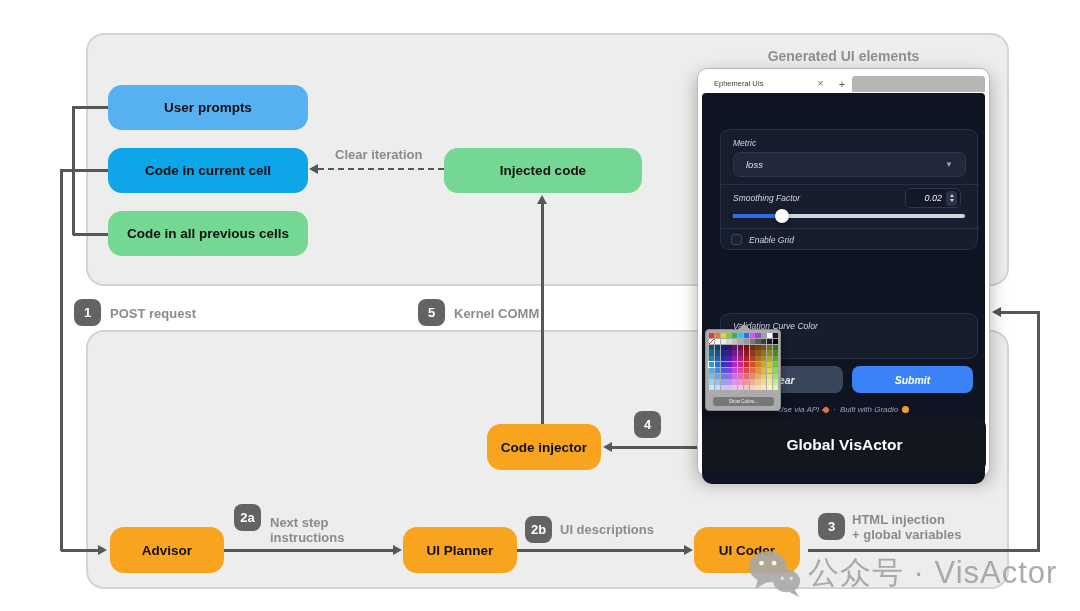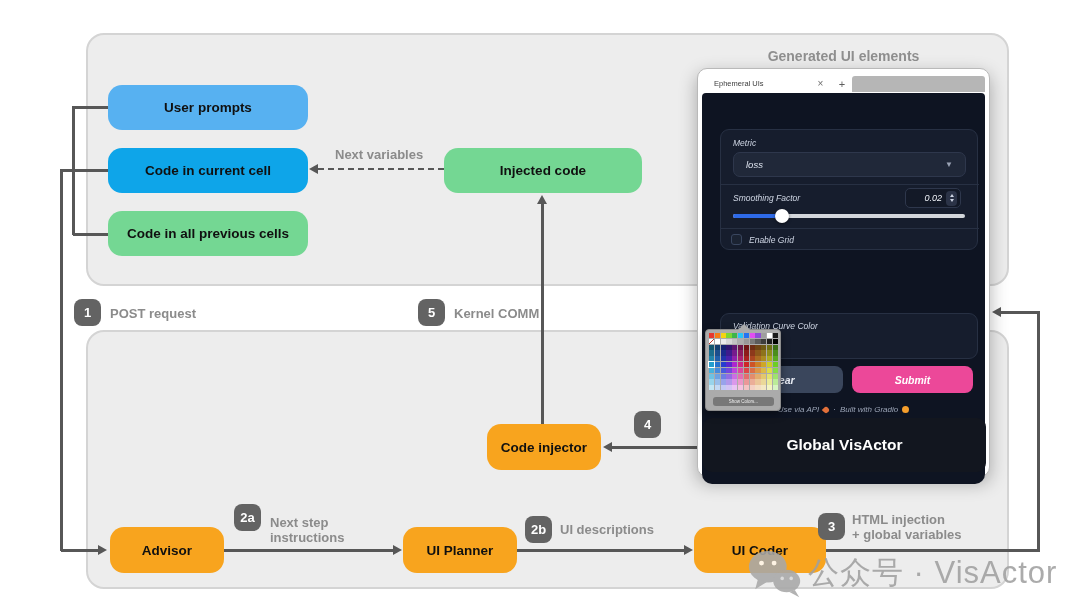--- a/index.html
+++ b/index.html
@@ -14,21 +14,21 @@
 
   
   .node{position:absolute;display:flex;align-items:center;justify-content:center;border-radius:14px;font-weight:bold;font-size:13.5px;color:#101010;z-index:3;text-align:center;}
   .n-user{left:108px;top:85px;width:200px;height:45px;}
   .n-current{left:108px;top:148px;width:200px;height:45px;}
   .n-previous{left:108px;top:211px;width:200px;height:45px;}
   .n-injected{left:444px;top:148px;width:198px;height:45px;}
   .n-injector{left:487px;top:424px;width:114px;height:46px;}
   .n-advisor{left:110px;top:527px;width:114px;height:46px;}
   .n-planner{left:403px;top:527px;width:114px;height:46px;}
-  .n-coder{left:694px;top:527px;width:132px;height:46px;}
+  .n-coder{left:694px;top:527px;width:106px;height:46px;}
 
   
   .badge{position:absolute;min-width:27px;height:27px;padding:0 4px;box-sizing:border-box;border-radius:8px;background:#636363;color:#fff;font-weight:bold;font-size:13px;display:flex;align-items:center;justify-content:center;z-index:3;}
   .step-label{position:absolute;font-weight:bold;font-size:13px;color:#8b8b8b;z-index:3;line-height:15px;}
 
   
   .hline,.vline{position:absolute;background:#575757;z-index:2;}
   .hline{height:2.5px;}
   .vline{width:2.5px;}
   .dash{position:absolute;height:0;border-top:2.5px dashed #575757;z-index:2;}
@@ -98,21 +98,21 @@
   <div class="vline" style="left:72px;top:106px;height:129px;"></div>
   <div class="hline" style="left:73px;top:106px;width:36px;"></div>
   <div class="hline" style="left:73px;top:233px;width:36px;"></div>
   <div class="vline" style="left:60px;top:169px;height:382px;"></div>
   <div class="hline" style="left:61px;top:169px;width:48px;"></div>
   <div class="hline" style="left:61px;top:549px;width:39px;"></div>
   <div class="ah ah-right" style="left:98px;top:545px;"></div>
 
   <div class="dash" style="left:318px;top:168px;width:126px;"></div>
   <div class="ah ah-left" style="left:309px;top:164px;"></div>
-  <div class="step-label" style="left:335px;top:147px;">Next variables</div>
+  <div class="step-label" style="left:335px;top:147px;">Clear iteration</div>
 
   <div class="vline" style="left:541px;top:203px;height:221px;"></div>
   <div class="ah ah-up" style="left:537px;top:195px;"></div>
 
   <div class="hline" style="left:611px;top:446px;width:86px;"></div>
   <div class="ah ah-left" style="left:603px;top:442px;"></div>
 
   <div class="hline" style="left:224px;top:549px;width:170px;"></div>
   <div class="ah ah-right" style="left:393px;top:545px;"></div>
   <div class="hline" style="left:517px;top:549px;width:168px;"></div>
@@ -191,21 +191,21 @@
         <div class="flabel" style="left:28px;top:105px;">Enable Grid</div>
       </div>
 
 
       <div class="card card3">
         <div class="flabel" style="left:12px;top:7px;">Validation Curve Color</div>
         <div class="swatch" style="background: rgb(30, 168, 216);"></div>
       </div>
 
       <div class="btn btn-clear">Clear</div>
-      <div class="btn btn-submit" style="background: #ec4899;">Submit</div>
+      <div class="btn btn-submit" style="background: #3b82f6;">Submit</div>
 
       <div class="wfooter">
         <span>Use via API</span>
         <span class="rocket"></span>
         <span>·</span>
         <span>Built with Gradio</span>
         <span class="glogo"></span>
       </div>
     </div>
 

